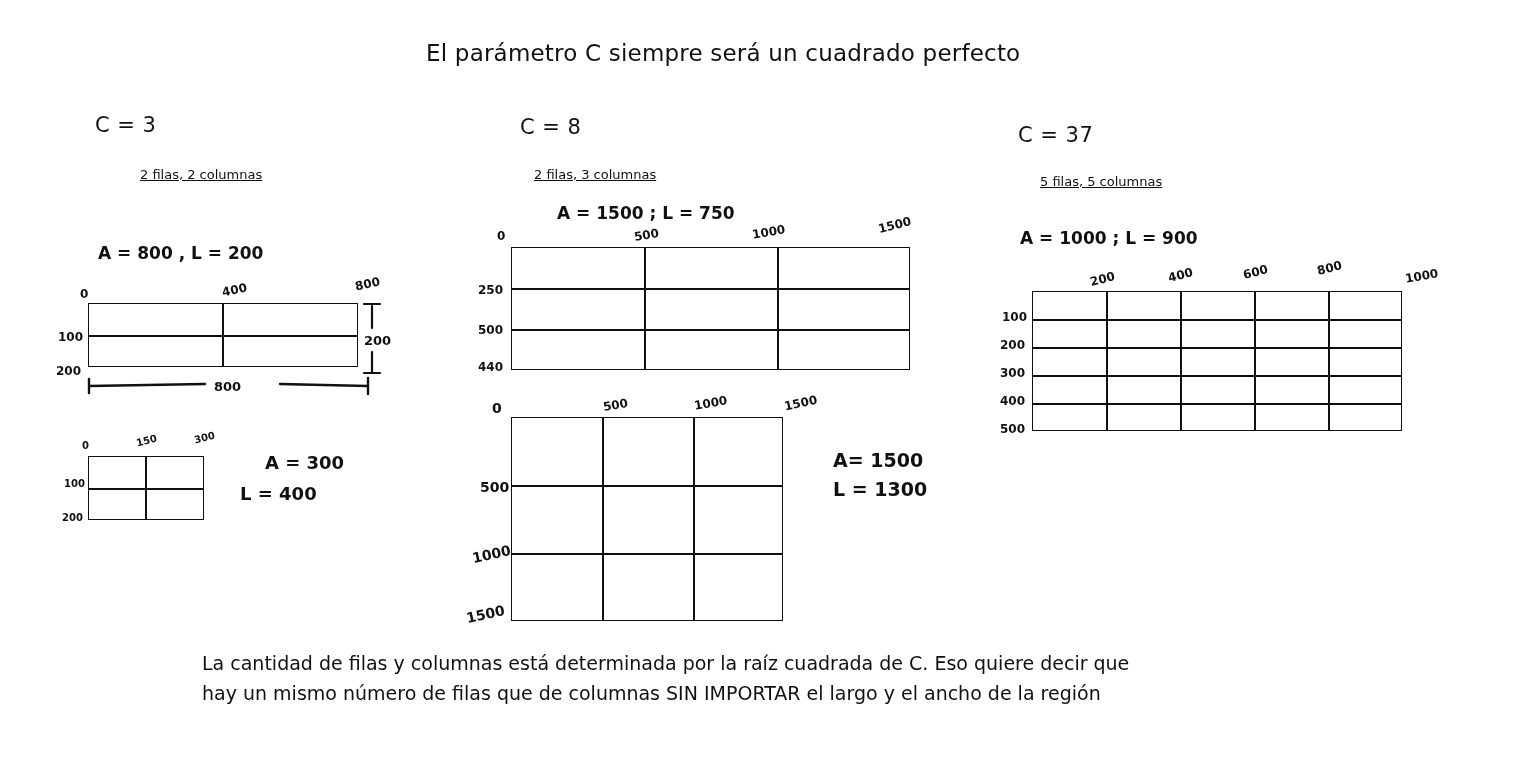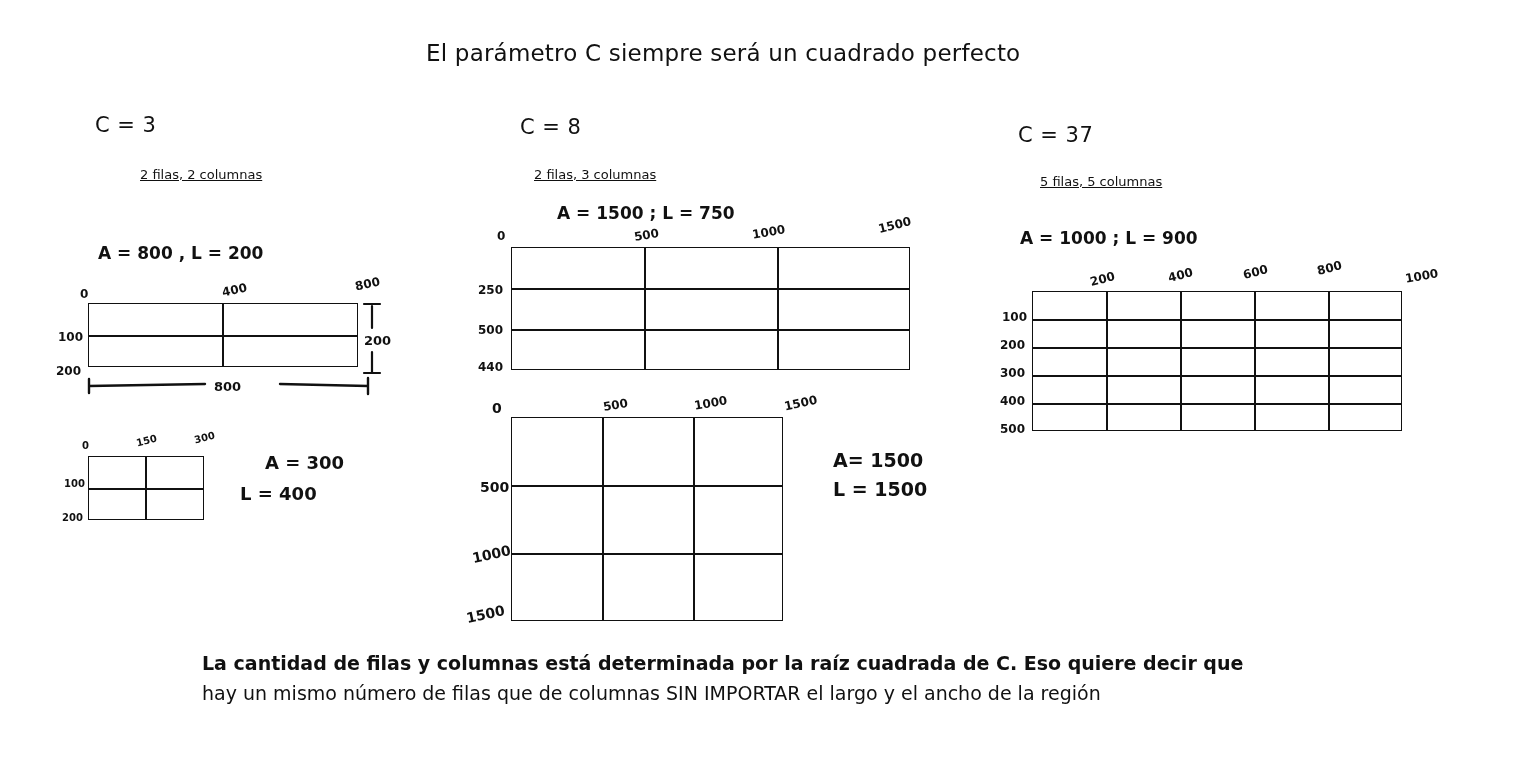--- a/index.html
+++ b/index.html
@@ -105,21 +105,21 @@
 </div>
 <div class="abs tick hand" style="left:492px;top:400px;font-size:14px;">0</div>
 <div class="abs tick hand" style="left:603px;top:398px;transform:rotate(-10deg);">500</div>
 <div class="abs tick hand" style="left:694px;top:396px;transform:rotate(-10deg);">1000</div>
 <div class="abs tick hand" style="left:784px;top:396px;transform:rotate(-12deg);">1500</div>
 <div class="abs tick hand" style="left:486px;top:417px;opacity:0;">0</div>
 <div class="abs tick hand" style="left:480px;top:479px;font-size:14px;">500</div>
 <div class="abs tick hand" style="left:472px;top:546px;font-size:14px;transform:rotate(-12deg);">1000</div>
 <div class="abs tick hand" style="left:466px;top:606px;font-size:14px;transform:rotate(-12deg);">1500</div>
 <div class="abs al hand" style="left:833px;top:441px;font-size:19px;margin-top:8px;">A= 1500</div>
-<div class="abs al hand" style="left:833px;top:478px;font-size:19px;">L = 1500</div>
+<div class="abs al hand" style="left:833px;top:478px;font-size:19px;">L = 1300</div>
 
 <div class="abs ctag hand" style="left:1018px;top:123px;">C = 37</div>
 <div class="abs sub hand" style="left:1040px;top:174px;">5 filas, 5 columnas</div>
 <div class="abs al hand" style="left:1020px;top:228px;">A = 1000  ;   L = 900</div>
 
 <div class="abs" style="left:1032px;top:291px;width:370px;height:140px;">
   <div class="grid" style="left:0;top:0;width:370px;height:140px;"></div>
   <div class="gline vline" style="left:74px;top:0;height:140px;"></div>
   <div class="gline vline" style="left:148px;top:0;height:140px;"></div>
   <div class="gline vline" style="left:222px;top:0;height:140px;"></div>
@@ -133,14 +133,14 @@
 <div class="abs tick hand" style="left:1168px;top:268px;transform:rotate(-14deg);">400</div>
 <div class="abs tick hand" style="left:1243px;top:265px;transform:rotate(-14deg);">600</div>
 <div class="abs tick hand" style="left:1317px;top:261px;transform:rotate(-14deg);">800</div>
 <div class="abs tick hand" style="left:1405px;top:269px;transform:rotate(-10deg);">1000</div>
 <div class="abs tick hand" style="left:1002px;top:310px;">100</div>
 <div class="abs tick hand" style="left:1000px;top:338px;">200</div>
 <div class="abs tick hand" style="left:1000px;top:366px;">300</div>
 <div class="abs tick hand" style="left:1000px;top:394px;">400</div>
 <div class="abs tick hand" style="left:1000px;top:422px;">500</div>
 
-<div class="abs bottom hand" style="left:202px;top:648px;font-weight:bold;">La cantidad de filas y columnas está determinada por la raíz cuadrada de C. Eso quiere decir que</div>
+<div class="abs bottom hand" style="left:202px;top:648px;">La cantidad de filas y columnas está determinada por la raíz cuadrada de C. Eso quiere decir que</div>
 <div class="abs bottom hand" style="left:202px;top:678px;">hay un mismo número de filas que de columnas SIN IMPORTAR el largo y el ancho de la región</div>
 
 </body></html>

